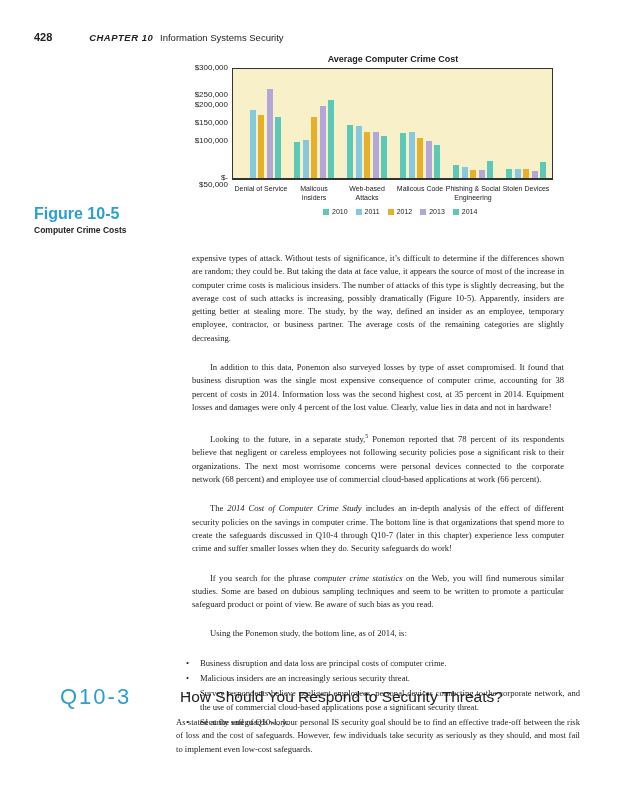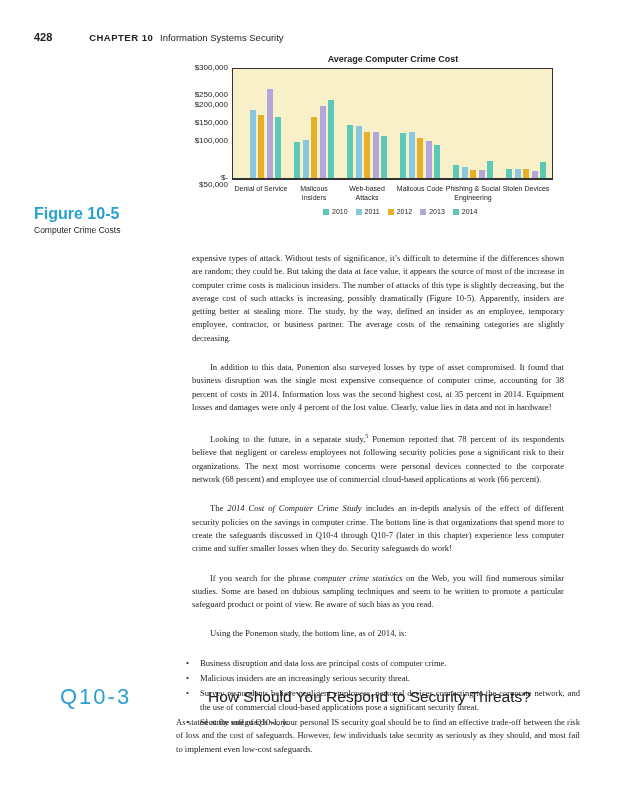--- a/index.html
+++ b/index.html
@@ -1,45 +1,45 @@
 <!DOCTYPE html>
 <html><head>
 <meta charset="utf-8">
 <style>
   html, body { margin: 0; padding: 0; background: #ffffff; }
   body { width: 625px; height: 800px; position: relative; overflow: hidden; font-family: "Liberation Serif", serif; color: #222; }
   .running-head { position: absolute; top: 31px; left: 34px; font-family: "Liberation Sans", sans-serif; font-size: 10px; color: #222; }
   .running-head .page-num { font-weight: bold; font-size: 11px; }
-  .running-head .chapter { font-weight: 900; letter-spacing: 0.5px; font-size: 9.5px; margin-left: 34px; }
+  .running-head .chapter { font-weight: 900; letter-spacing: 0.5px; font-size: 9.5px; margin-left: 34px; font-style: italic; }
   .running-head .chapter-title { margin-left: 4px; font-size: 9.5px; }
 
   .chart-wrap { position: absolute; left: 175px; top: 52px; width: 400px; height: 170px; font-family: "Liberation Sans", sans-serif; }
   .chart-title { position: absolute; left: 58px; width: 320px; top: 2px; text-align: center; font-size: 9px; font-weight: bold; color: #222; }
   .plot { position: absolute; left: 57px; top: 16px; width: 321px; height: 112px; background: #f8f0c8; border: 1.5px solid #333; border-bottom-width: 2.5px; box-sizing: border-box; }
   .ytick { position: absolute; left: 0; width: 53px; text-align: right; font-size: 8px; color: #222; }
   .group { position: absolute; bottom: 0; height: 100%; }
   .bar { position: absolute; bottom: 0; width: 6px; }
   .xlabel { position: absolute; top: 132px; font-size: 7px; text-align: center; color: #222; line-height: 9px; }
   .legend { position: absolute; top: 156px; left: 148px; font-size: 7px; display: flex; gap: 8px; color: #222; }
   .legend-item { display: flex; align-items: center; gap: 3px; }
   .legend-swatch { width: 6px; height: 6px; display: inline-block; }
 
   .fig-caption { position: absolute; left: 34px; top: 205px; font-family: "Liberation Sans", sans-serif; }
   .fig-num { color: #2a9fd0; font-weight: bold; font-size: 16px; }
-  .fig-title { font-size: 8.5px; font-weight: normal; color: #222; margin-top: 2px; }
+  .fig-title { font-size: 8.5px; font-weight: bold; color: #222; margin-top: 2px; }
 
   .body-text { position: absolute; left: 176px; top: 236px; width: 404px; font-size: 8.6px; line-height: 13.3px; text-align: justify; }
   .body-text p { margin: 16px; }
   .body-text p.indent { text-indent: 18px; }
   .body-text ul { margin: 7px 0 0 0; padding-left: 24px; list-style: none; }
   .body-text li { position: relative; margin-bottom: 2px; }
   .body-text li::before { content: "•"; position: absolute; left: -14px; }
   sup { font-size: 6px; }
 
-  .section-head { position: absolute; left: 60px; top: 684px; display: flex; align-items: center; font-family: "Liberation Sans", sans-serif; gap: 28px; }
+  .section-head { position: absolute; left: 60px; top: 684px; display: flex; align-items: center; font-family: "Liberation Sans", sans-serif; }
   .section-num { color: #2a9fd0; font-size: 22px; letter-spacing: 2px; font-weight: normal; width: 112px; }
   .section-title { font-size: 15.5px; color: #222; margin-left: 8px; }
   .section-body { position: absolute; left: 176px; top: 716px; width: 404px; font-size: 8.6px; line-height: 13.3px; text-align: justify; }
 </style>
 </head>
 <body>
 
 <div class="running-head">
   <span class="page-num">428</span>
   <span class="chapter">CHAPTER 10</span>

